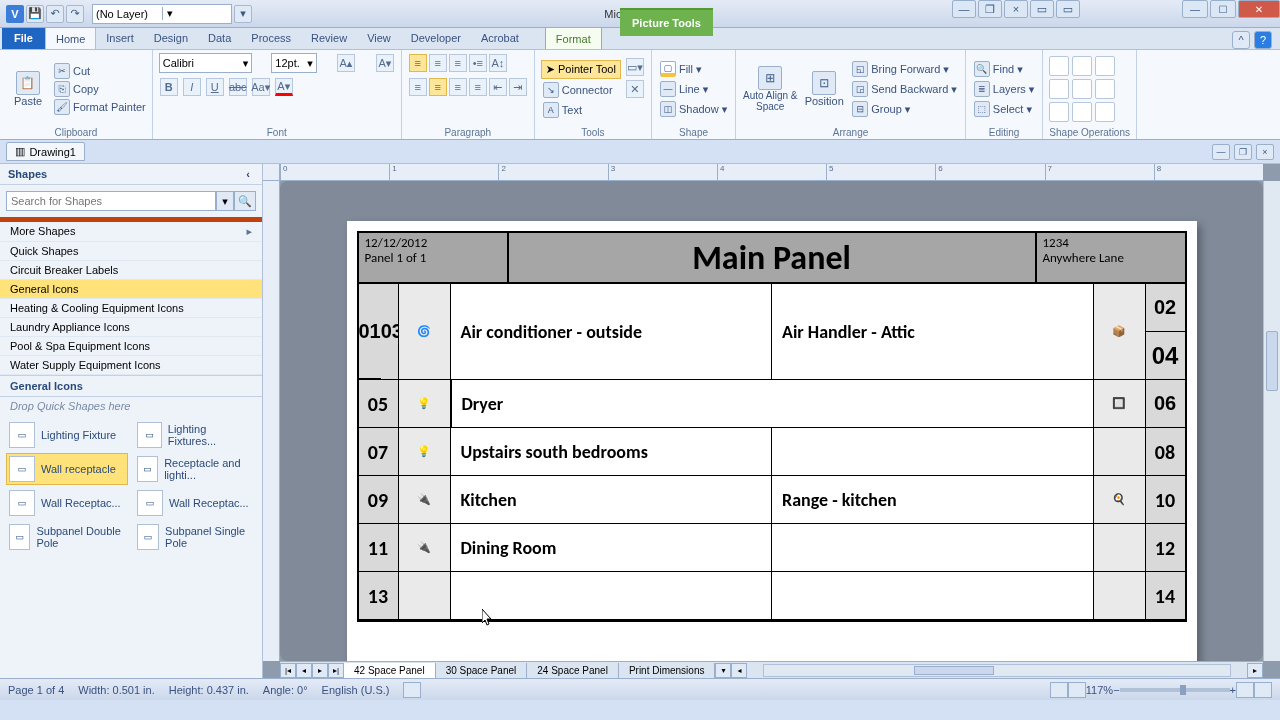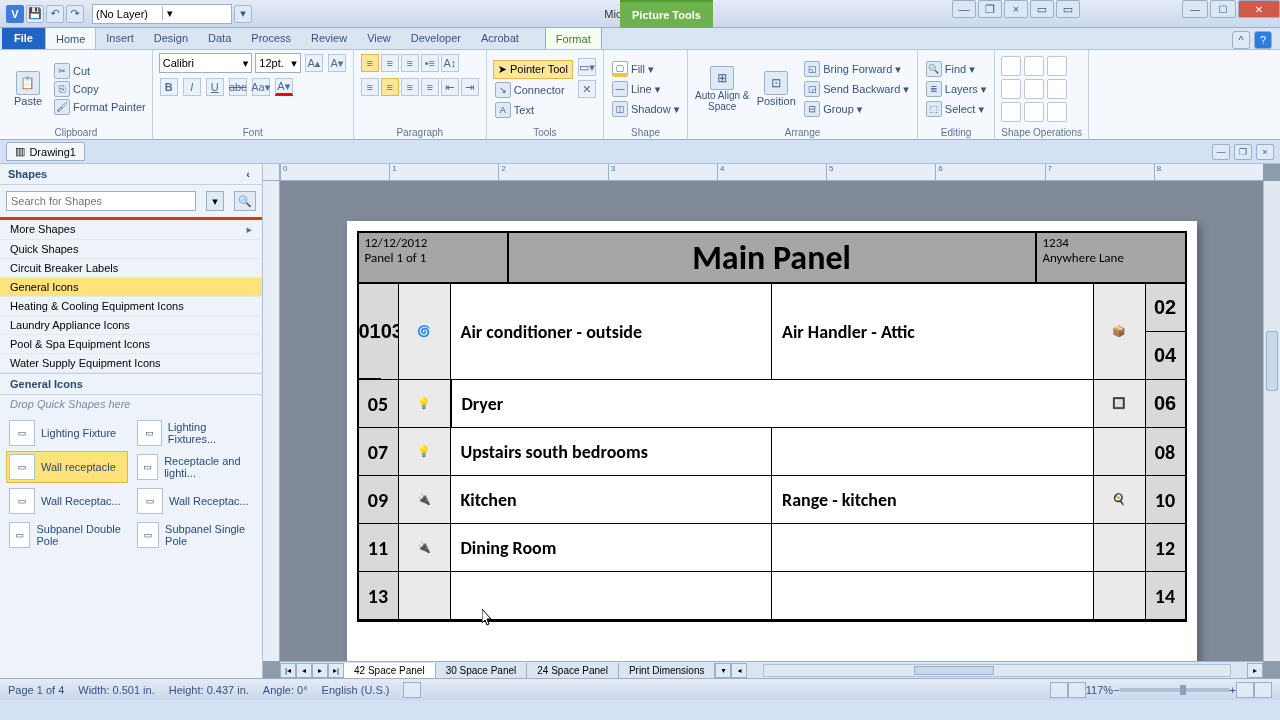--- a/index.html
+++ b/index.html
@@ -7,21 +7,21 @@
 
   
   .titlebar { height: 28px; background: linear-gradient(#e4ebf6,#cbd7eb); display: flex; align-items: center; border-bottom: 1px solid #9aafcc; position: relative; }
   .qat { display: flex; align-items: center; gap: 2px; padding-left: 6px; }
   .qat .orb { width: 18px; height: 18px; background: #3b7dd8; color: #fff; border-radius: 2px; font-weight: bold; text-align:center; line-height:18px;}
   .qat .qat-btn { width: 18px; height: 18px; display: inline-flex; align-items:center; justify-content:center; color:#3a5a86; border:1px solid #a7b8d0; background:#e0eaf6; border-radius:2px; }
   .layer-dd { margin-left: 6px; display:flex; align-items:center; border:1px solid #9aafcc; background:#fff; height:20px; padding:0 3px; }
   .layer-dd span { width: 66px; display:inline-block; }
   .layer-dd .arrow { border-left:1px solid #9aafcc; padding-left:4px; }
   .title-center { position:absolute; left:0; right:0; text-align:center; pointer-events:none; color:#333;}
-  .picture-tools { position:absolute; left: 620px; top:0; height:28px; background:#6db24f; color:#fff; padding:0 12px; display:flex; align-items:center; font-weight:bold; border-top:2px solid #519b31;}
+  .picture-tools { position:absolute; left: 620px; top:8px; height:28px; background:#6db24f; color:#fff; padding:0 12px; display:flex; align-items:center; font-weight:bold; border-top:2px solid #519b31;}
   .win-controls { position:absolute; right:0; top:0; display:flex; }
   .win-controls .wc { width:26px; height:18px; background:#dce7f5; border:1px solid #9aafcc; display:flex; align-items:center; justify-content:center; font-size:10px; color:#3a5a86; border-radius:2px; margin-left:2px;}
   .win-controls .close { background:#d05a4a; color:#fff; width:42px; }
   .topleft-mini { position:absolute; right:200px; top:0; display:flex;}
   .topleft-mini .wc{ width:24px;height:18px;background:#dce7f5;border:1px solid #9aafcc;margin-left:2px;border-radius:2px;display:flex;align-items:center;justify-content:center;color:#3a5a86;}
 
   
   .tabs-row { height: 22px; display:flex; align-items:flex-end; background:#dbe5f2; border-bottom:1px solid #b0c0d7; padding-left:2px;}
   .file-tab { background:#1e66c2; color:#fff; height:22px; padding:0 12px; line-height:22px; font-weight:bold;}
   .tab { padding:0 10px; height:22px; line-height:22px; color:#3a5280; }
@@ -54,21 +54,21 @@
   .docwin-bar { height:24px; background:#d4e1f5; display:flex; align-items:center; padding:0 6px; border-bottom:1px solid #b0c0d7;}
   .docwin-tab { background:#f3f7fc; border:1px solid #9aafcc; padding:2px 8px; display:flex; align-items:center; gap:4px; border-radius:2px 2px 0 0;}
   .docwin-ctrl{ margin-left:auto; display:flex; gap:4px;}
   .docwin-ctrl .wc{width:18px;height:16px;border:1px solid #9aafcc;background:#e0eaf6;border-radius:2px;display:flex;align-items:center;justify-content:center;color:#3a5a86;font-size:9px;}
 
   
   .main { height: 514px; display:flex; background:#fff;}
   .sidebar { width: 263px; border-right:1px solid #b0c0d7; background:#eef3fa; display:flex; flex-direction:column;}
   .shapes-header{ padding:4px 8px; border-bottom:1px solid #c2d1e5; display:flex; align-items:center; color:#2a4a7a;font-weight:bold;}
   .shapes-header .coll{margin-left:auto; width:12px; text-align:center;}
-  .search-row{ padding:6px; display:flex; gap:10px; border-bottom:3px solid #c2410c;}
+  .search-row{ padding:6px; display:flex; gap:0; border-bottom:5px solid #c2410c;}
   .search-row input{ flex:1; border:1px solid #9aafcc; padding:2px 4px; font-size:11px; height:20px;}
   .search-row .dd{width:18px;height:20px;border:1px solid #9aafcc;background:#e0eaf6;display:flex;align-items:center;justify-content:center;}
   .search-row .go{width:22px;height:20px;border:1px solid #9aafcc;background:#e0eaf6;display:flex;align-items:center;justify-content:center;}
   .cat-list { }
   .cat-item { padding:3px 10px; cursor:pointer; border-bottom:1px solid #e0e8f2;}
   .cat-item.active { background:#ffe27a; }
   .cat-item.arrow { display:flex;}
   .cat-item.arrow::after{ content:'▸'; margin-left:auto; color:#5b7397;}
   .sub-header{ padding:4px 10px; font-weight:bold; color:#2a4a7a; border-top:1px solid #c2d1e5;border-bottom:1px solid #c2d1e5;}
   .quick-drop{ padding:3px 10px; color:#778aa5; font-style:italic;}
@@ -78,21 +78,21 @@
   .shape-thumb{ width:26px; height:26px; background:#fff; border:1px solid #b0c0d7; display:flex; align-items:center; justify-content:center; font-size:9px;}
 
   .canvas-area{ flex:1; position:relative; background:#8d9bad; overflow:hidden;}
   .ruler-h{ position:absolute; top:0; left:17px; right:17px; height:17px; background:#e8eef7; border-bottom:1px solid #9aafcc; display:flex; font-size:8px; color:#556d91;}
   .ruler-h .tick{flex:1; border-left:1px solid #9aafcc; position:relative;}
   .ruler-h .tick span{position:absolute; top:0; left:2px;}
   .ruler-corner{position:absolute;top:0;left:0;width:17px;height:17px;background:#e8eef7;border-right:1px solid #9aafcc;border-bottom:1px solid #9aafcc;}
   .ruler-v{position:absolute;top:17px;left:0;width:17px;bottom:17px;background:#e8eef7;border-right:1px solid #9aafcc;}
   .scroll-v{position:absolute;top:17px;right:0;width:17px;bottom:17px;background:#e0e8f2;border-left:1px solid #b0c0d7;}
   .scroll-v .thumb{position:absolute;top:150px;left:2px;right:2px;height:60px;background:#cbd7eb;border:1px solid #9aafcc;border-radius:2px;}
-  .canvas{position:absolute;top:17px;left:17px;right:17px;bottom:17px;background:#808a99;display:flex;align-items:flex-start;justify-content:center;padding-top:40px;}
+  .canvas{position:absolute;top:17px;left:17px;right:17px;bottom:17px;background:#808a99;display:flex;align-items:flex-start;justify-content:center;padding-top:40px;border-radius:8px;}
   .page{width:850px;height:470px;background:#fff;box-shadow:4px 4px 8px rgba(0,0,0,.3);position:relative;}
   .panel-table{position:absolute;top:10px;left:10px;right:10px;border:2px solid #000;}
   .panel-head{display:flex;border-bottom:2px solid #000;background:#a6a6a6;}
   .panel-head .date-box{border-right:2px solid #000;width:150px;padding:2px 6px;font-family:Calibri,sans-serif;font-size:13px;}
   .panel-head .title-box{flex:1;text-align:center;font-size:34px;font-weight:bold;font-family:Calibri,sans-serif;padding:4px;}
   .panel-head .addr-box{border-left:2px solid #000;width:150px;padding:2px 6px;font-family:Calibri,sans-serif;font-size:13px;}
   .breaker-body{display:flex;flex-direction:column;}
   .brow{display:flex;min-height:48px;border-bottom:1px solid #000;position:relative;}
   .bnum{width:40px;border-right:1px solid #000;display:flex;align-items:center;justify-content:center;font-size:20px;font-weight:bold;font-family:Calibri,sans-serif;background:#d9d9d9;}
   .bicon{width:52px;border-right:1px solid #000;display:flex;align-items:center;justify-content:center;background:#eaeaea;}
@@ -188,21 +188,21 @@
             <div class="mini">🖌</div>
             <span>Format Painter</span>
           </div>
       </div>
     </div>
     <div class="group-label">Clipboard</div>
   </div>
 
   <div class="group">
     <div class="group-body" style="flex-direction:column;align-items:flex-start;gap:4px;">
-      <div style="display:flex;gap:3px;">
+      <div style="display:flex;gap:19px;">
         <div class="combo">
             <input style="width: 80px;" value="Calibri">
             <span>▾</span>
           </div>
         <div class="combo">
             <input style="width: 32px;" value="12pt.">
             <span>▾</span>
           </div>
         <div class="para-btn">A▴</div>
         <div class="para-btn">A▾</div>
@@ -458,21 +458,21 @@
                 <div style="display:flex;flex-direction:row;width:40px;border-right:1px solid #000;background:#d9d9d9">
                   <div style="flex:1;display:flex;align-items:center;justify-content:center;font-size:20px;font-weight:bold;border-bottom:1px solid #000">01</div>
                   <div style="flex:1;display:flex;align-items:center;justify-content:center;font-size:20px;font-weight:bold">03</div>
                 </div>
                 <div class="bicon">🌀</div>
                 <div class="blabel">Air conditioner - outside</div>
                 <div class="blabel" style="border-left:1px solid #000">Air Handler - Attic</div>
                 <div class="brgt">📦</div>
                 <div style="display:flex;flex-direction:column;width:40px;border-left:1px solid #000;background:#d9d9d9">
                   <div style="flex:1;display:flex;align-items:center;justify-content:center;font-size:20px;font-weight:bold;border-bottom:1px solid #000">02</div>
-                  <div style="flex:1;display:flex;align-items:center;justify-content:center;font-size:20px;font-weight:bold">04</div>
+                  <div style="flex:1;display:flex;align-items:center;justify-content:center;font-size:24px;font-weight:bold">04</div>
                 </div>
               </div>
               <div class="brow" style="min-height: 48px;">
                 <div class="bnum">05</div>
                 <div class="bicon">💡</div>
                 <div class="blabel" style="border-left:1px solid #000;border-bottom:none" rowspan="2">Dryer</div>
                 <div class="brgt" style="border-bottom:none">🔲</div>
                 <div style="display:flex;flex-direction:column;width:40px;border-left:1px solid #000;background:#d9d9d9">
                   <div style="flex:1;display:flex;align-items:center;justify-content:center;font-size:20px;font-weight:bold">06</div>
                 </div>

